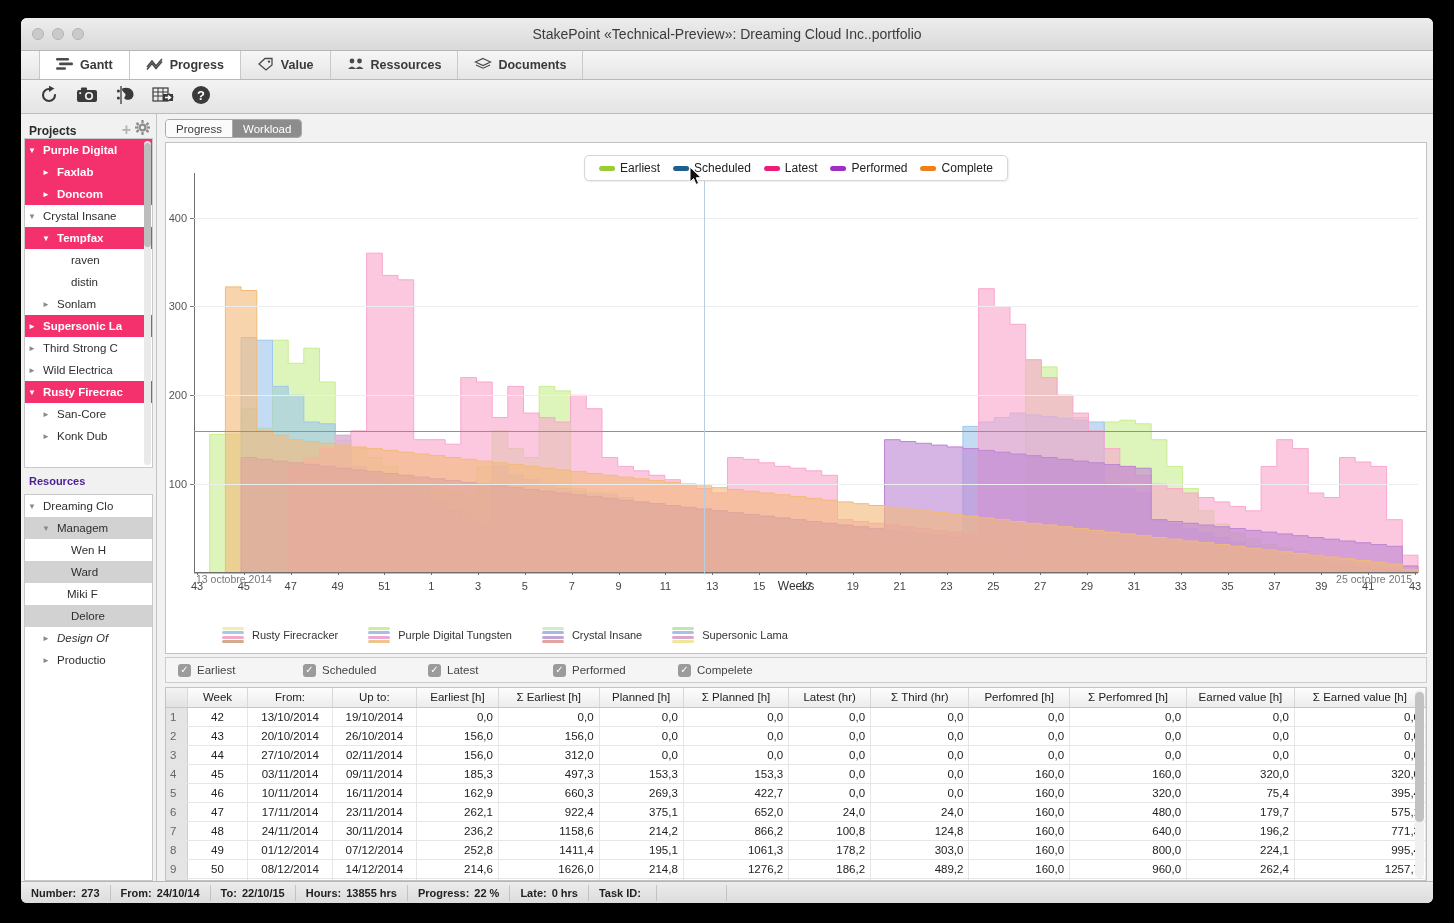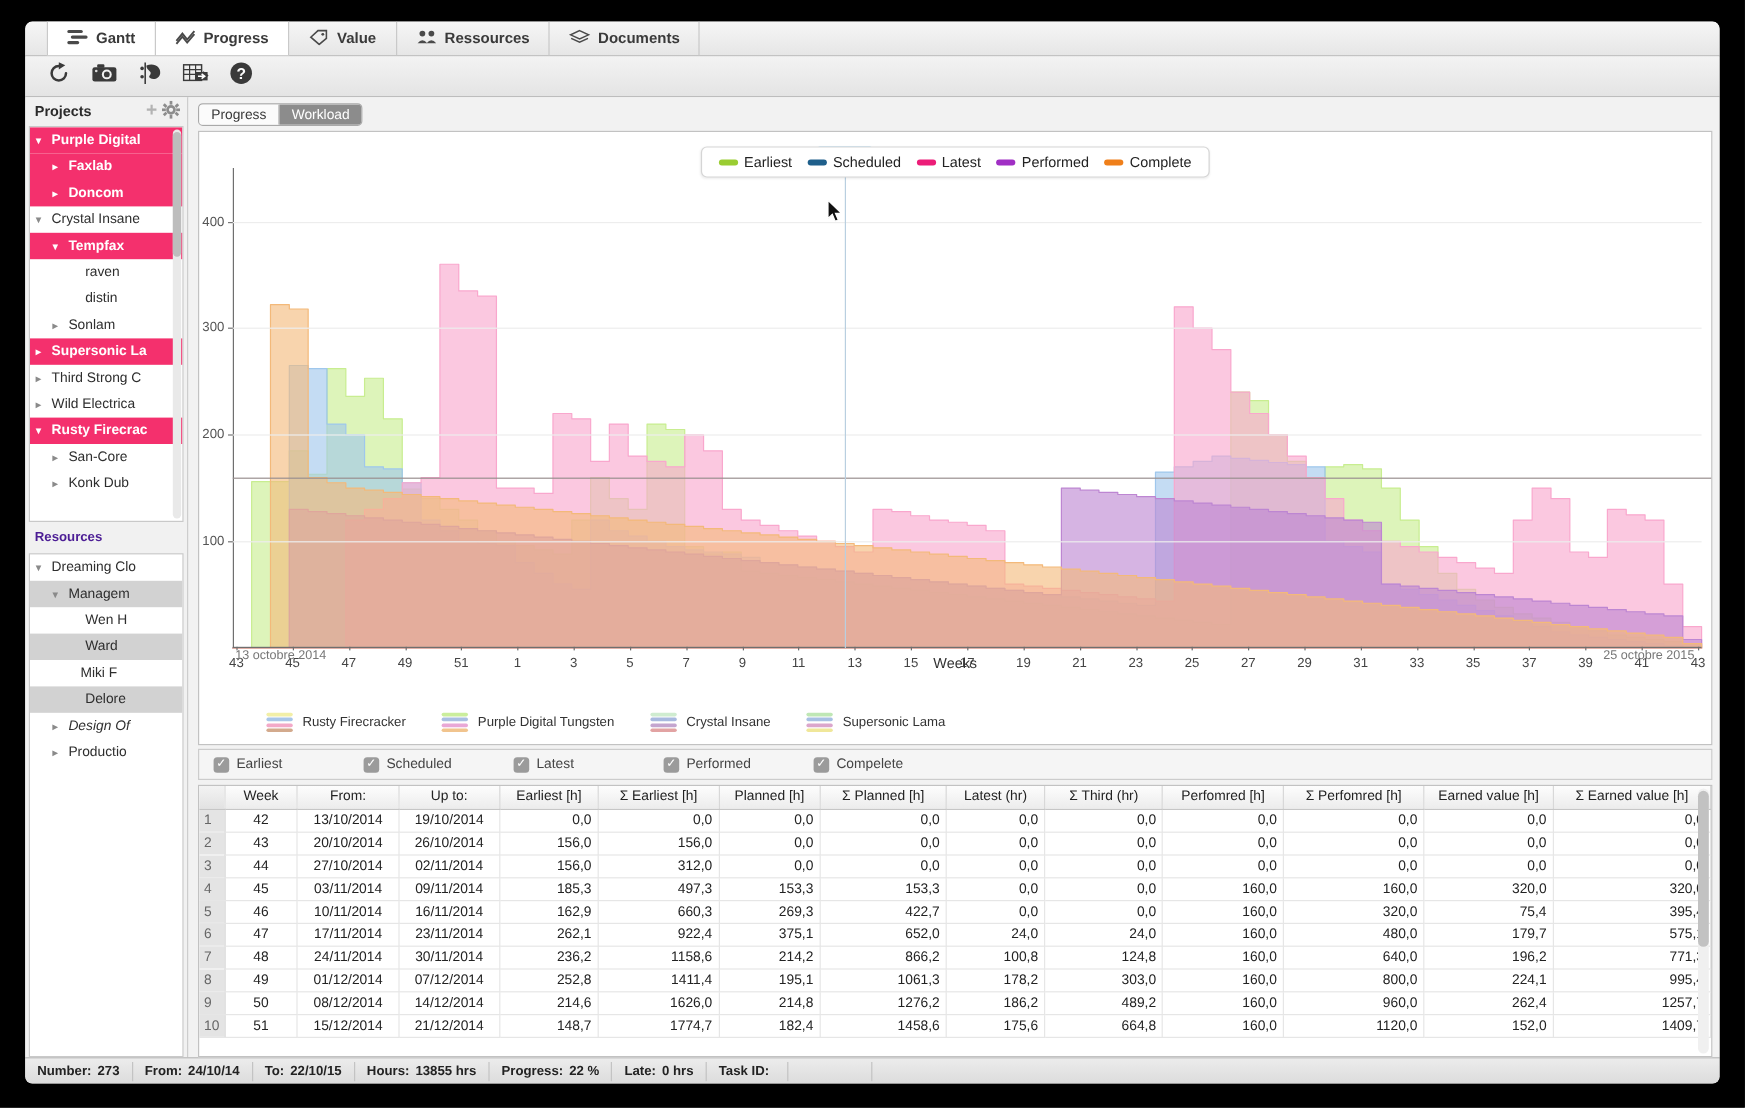--- a/index.html
+++ b/index.html
@@ -71,21 +71,21 @@
   .body { flex: 1 1 auto; display: flex; min-height: 0; }
   
   .sidebar {
     width: 136px; flex: 0 0 136px;
     background: #f1f1f1;
     border-right: 1px solid #c4c4c4;
     display: flex; flex-direction: column;
     overflow: hidden;
   }
   .side-head {
-    height: 24px; display: flex; align-items: center;
+    height: 24px; display: flex; align-items: flex-end;
     padding: 0 6px 0 8px; gap: 4px;
     font-size: 12px; font-weight: bold; color: #2b2b2b;
     flex: 0 0 auto;
   }
   .side-head .sp { flex: 1 1 auto; }
   .plus { font-size: 16px; color: #b3b3b3; line-height: 1; }
   .tree {
     background: #fff; border: 1px solid #c9c9c9; margin: 0 3px;
     overflow: hidden; position: relative;
   }
@@ -212,20 +212,28 @@
   .st { padding: 0 10px; border-right: 1px solid #c3c3c3; height: 16px; display:flex; align-items:center; gap:5px; }
   .st b { font-weight: bold; }
   .st .lbl { font-weight: bold; }
   .cursor { position: absolute; z-index: 30; pointer-events: none; }
 </style>
 </head>
 <body>
 
 <div class="window">
 
+  <div class="titlebar">
+    <div class="traffic">
+      <span></span>
+      <span></span>
+      <span></span>
+    </div>
+    <div class="title-text">StakePoint  «Technical-Preview»:  Dreaming Cloud Inc..portfolio</div>
+  </div>
 
   <div class="maintabs">
     <div class="mtab active">
       <span class="ic">
         <svg width="18" height="14" viewBox="0 0 18 14">
             <rect x="0" y="1" width="13" height="2.6" rx="1.3" fill="#4a4a4a"></rect>
             <rect x="3" y="5.6" width="14" height="2.6" rx="1.3" fill="#4a4a4a"></rect>
             <rect x="0" y="10.2" width="10" height="2.6" rx="1.3" fill="#4a4a4a"></rect>
           </svg>
       </span>

